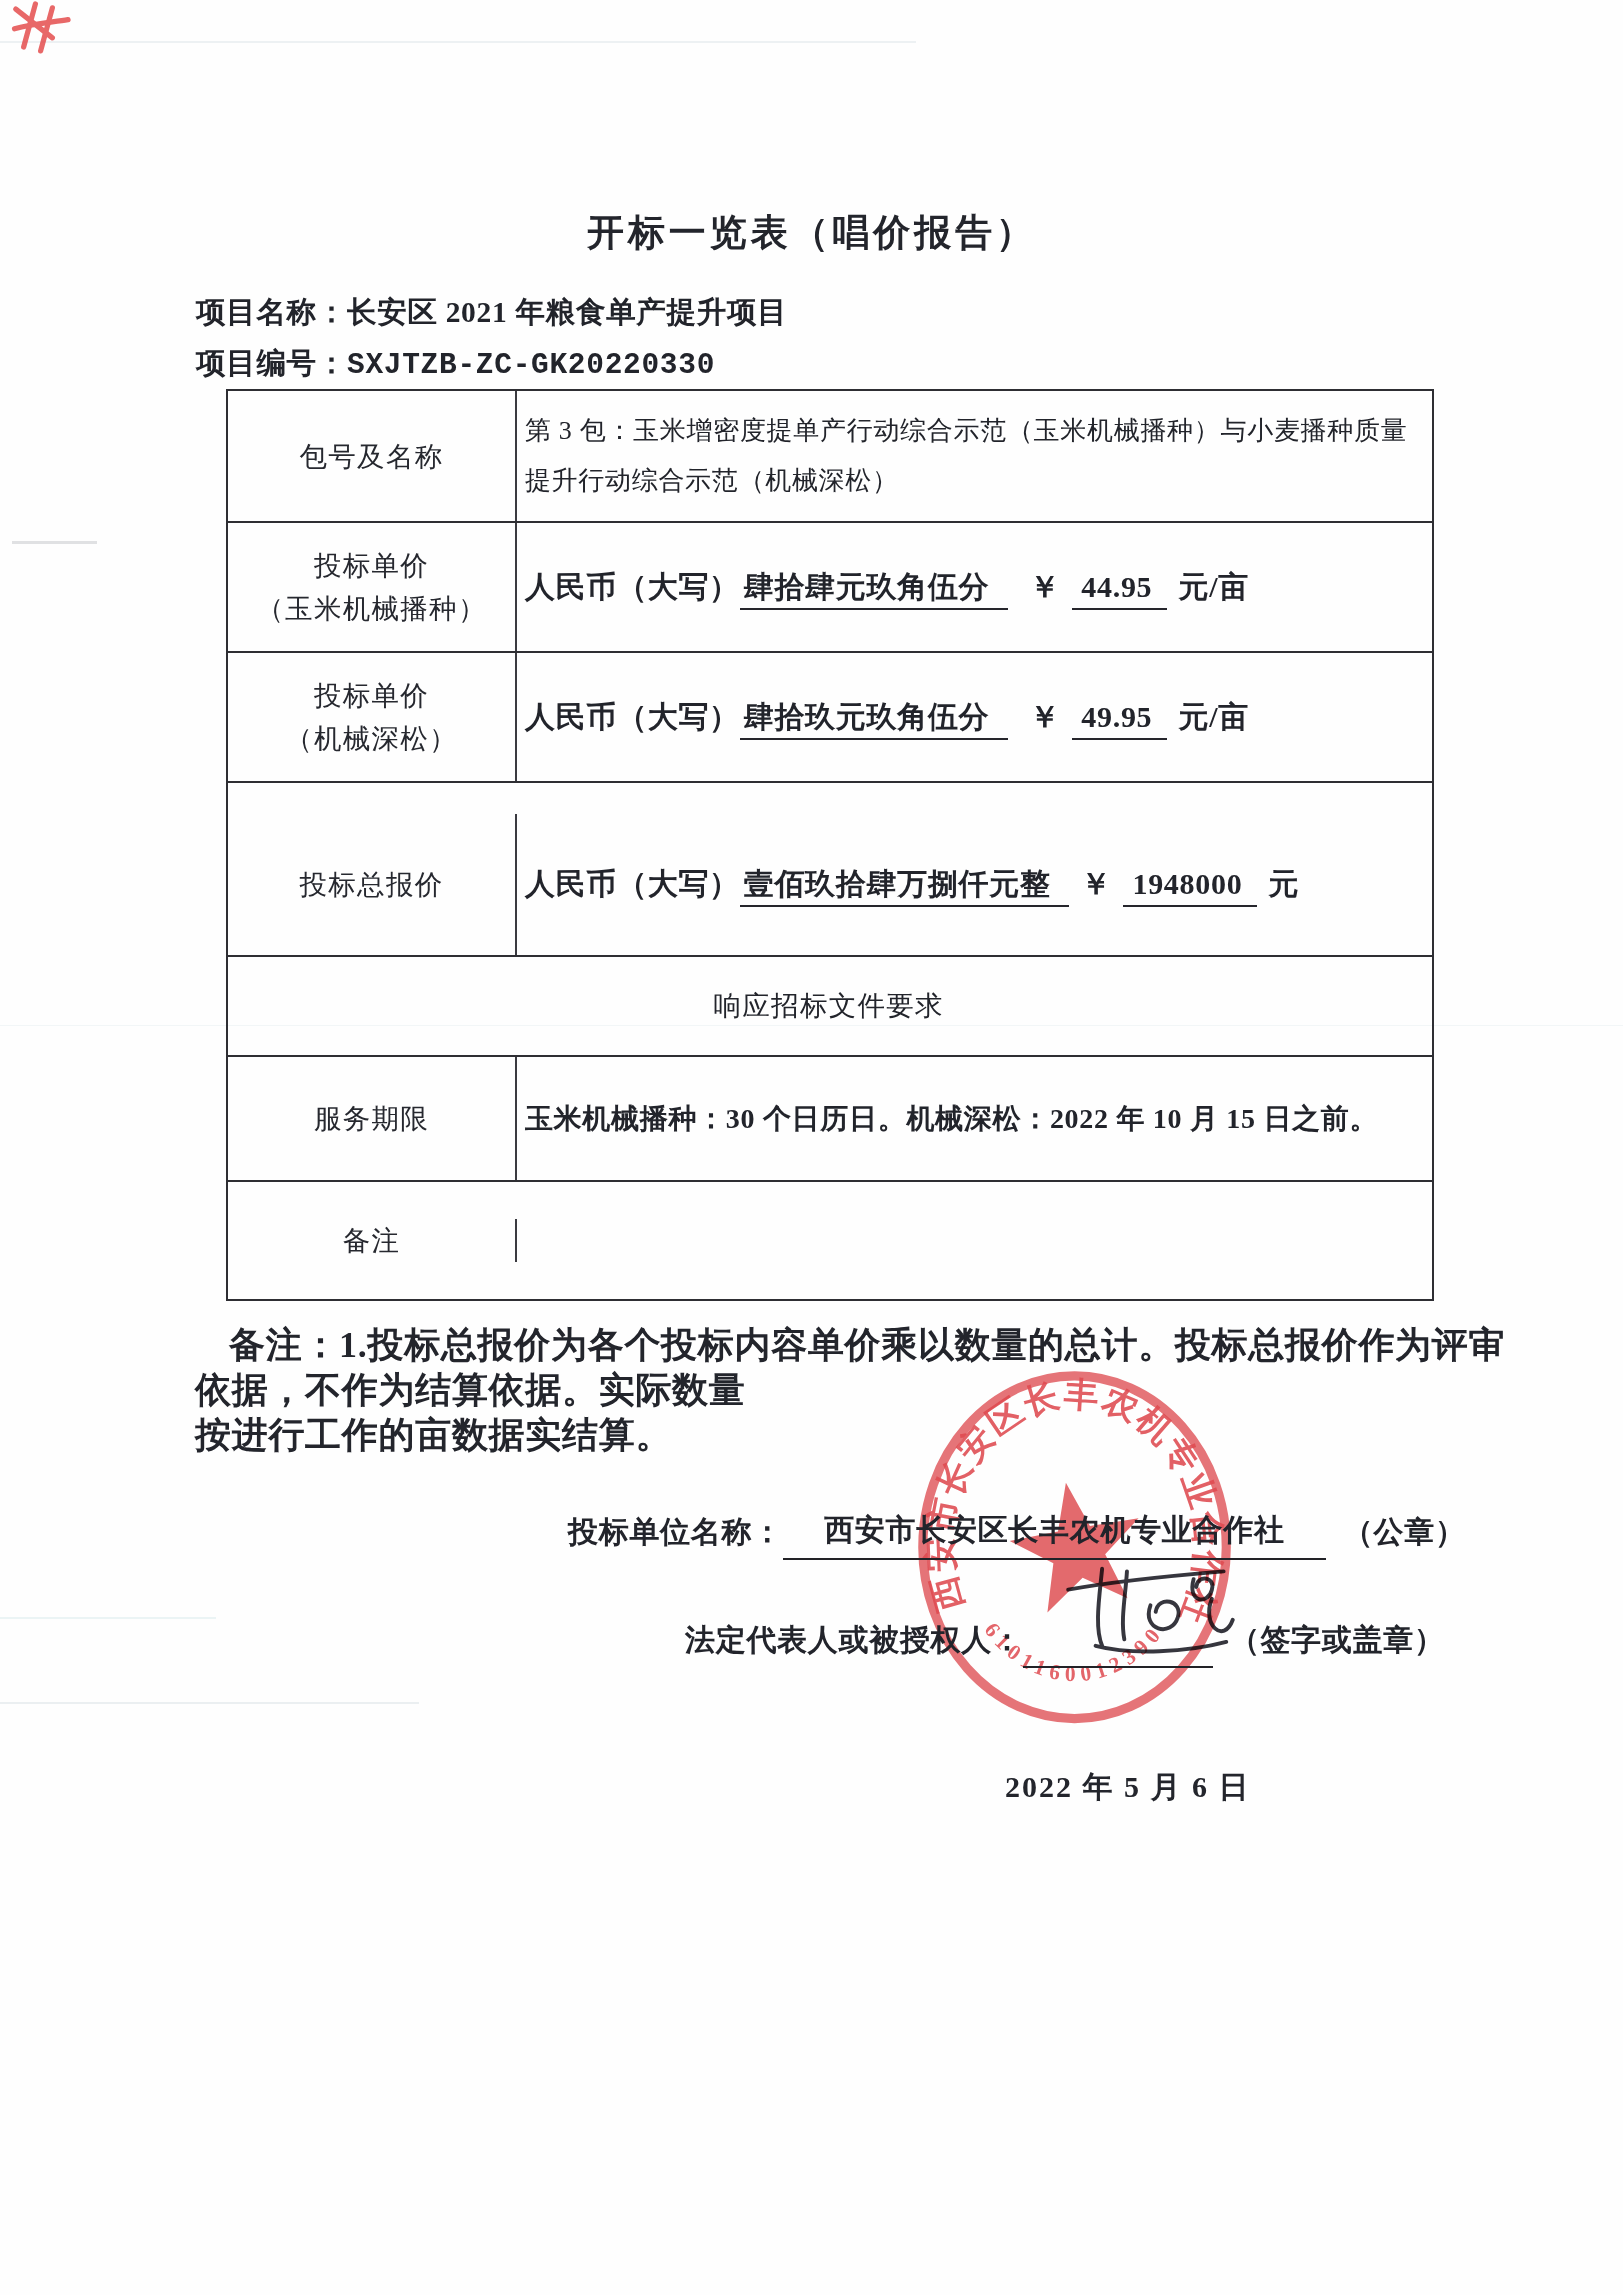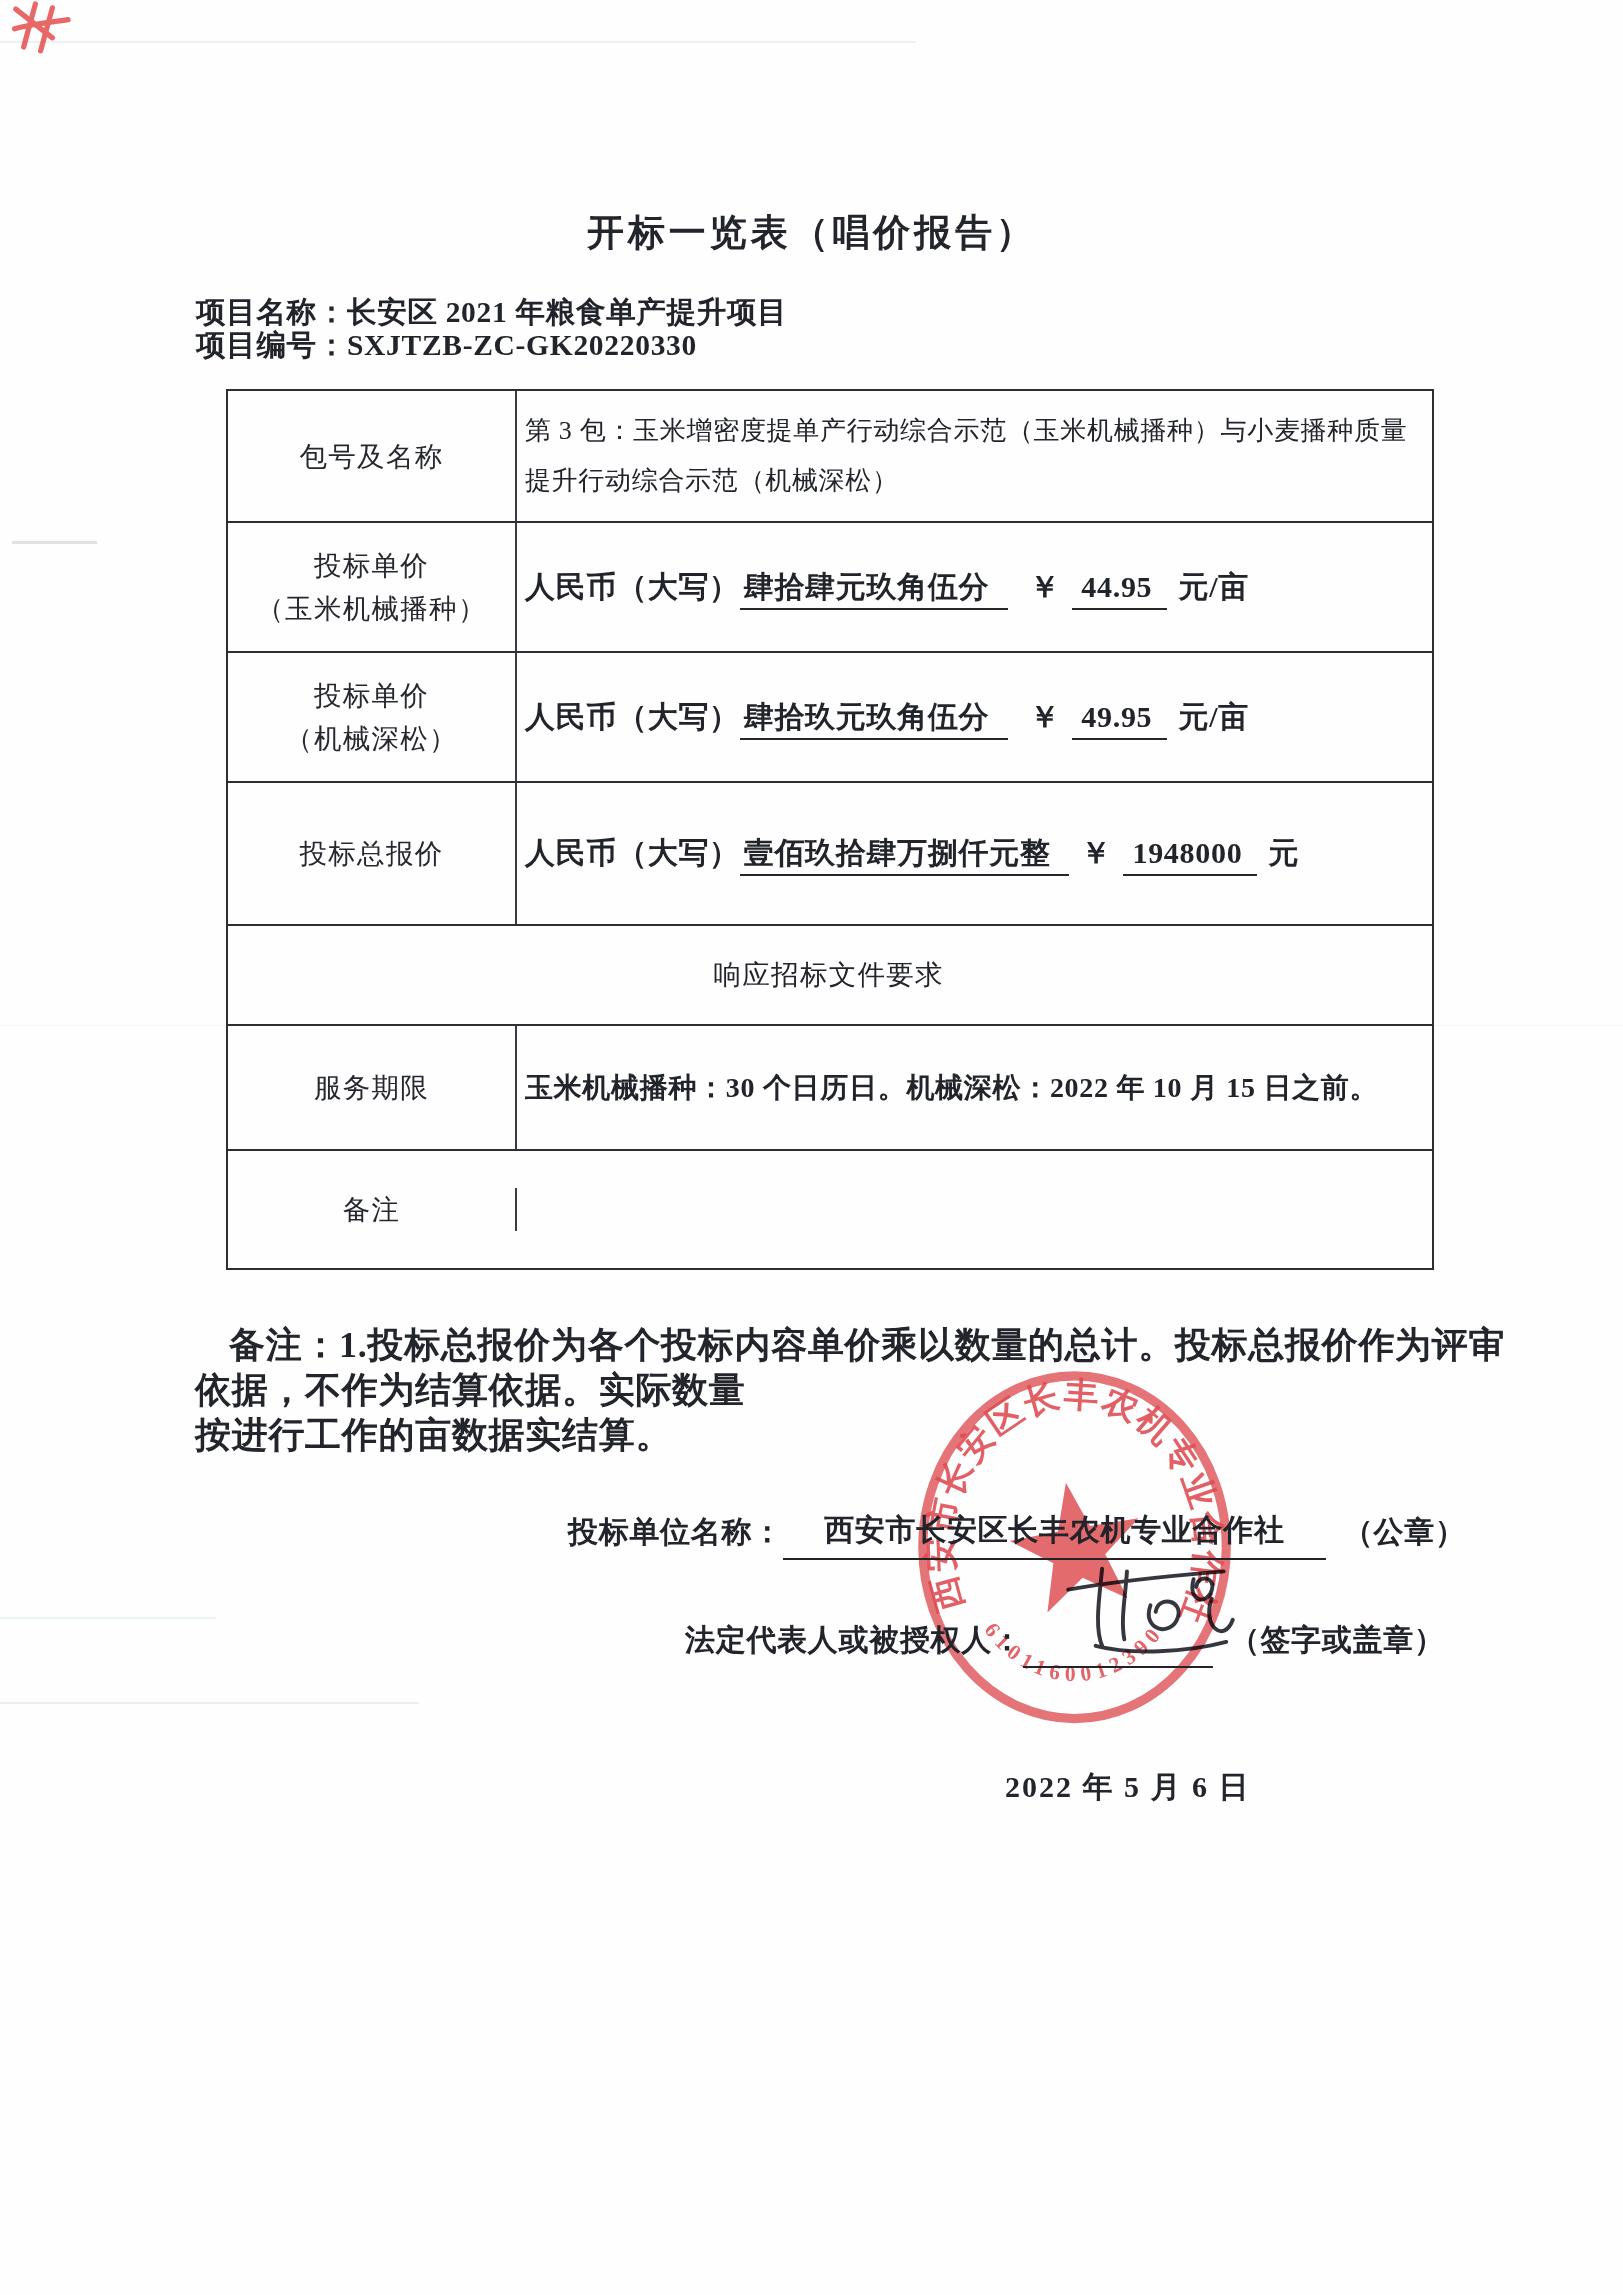--- a/index.html
+++ b/index.html
@@ -9,21 +9,21 @@
     font-family:"Liberation Serif","DejaVu Serif",serif;
     color:#1f2128;
   }
   .streak{position:absolute;pointer-events:none;}
   .doc-title{
     position:absolute;top:208px;left:0;width:1624px;text-align:center;
     font-size:37px;font-weight:bold;letter-spacing:3.9px;color:#23252c;
   }
   .proj-line{position:absolute;left:196px;font-size:29.5px;font-weight:bold;letter-spacing:0.7px;color:#22242b;}
   .proj-name{top:293px;}
-  .proj-code{top:326px;}
+  .proj-code{top:344px;font-family:Liberation Mono, monospace;}
 
   .bid-table{
     position:absolute;left:226px;top:389px;width:1208px;
     border:2.6px solid #2e2e33;box-sizing:border-box;background:transparent;
   }
   .trow{display:flex;box-sizing:border-box;border-bottom:2.6px solid #2e2e33;}
   .trow:last-child{border-bottom:none;}
   .tlabel{
     width:289px;flex:0 0 289px;box-sizing:border-box;border-right:2px solid #3a3a40;
     display:flex;flex-direction:column;justify-content:center;align-items:center;
@@ -118,21 +118,21 @@
         <span>投标单价</span>
         <span>（机械深松）</span>
       </div>
       <div class="tcell">
         <div class="money">
           <span>人民币（大写）</span><span class="u">肆拾玖元玖角伍分</span><span class="gap"></span><span>￥</span><span class="sgap"></span><span class="u num">49.95</span><span class="sgap"></span><span>元/亩</span>
         </div>
       </div>
     </div>
 
-    <div class="trow" style="height:143px;">
+    <div class="trow" style="height:143px;margin-top:31px;">
       <div class="tlabel">投标总报价</div>
       <div class="tcell">
         <div class="money">
           <span>人民币（大写）</span><span class="u">壹佰玖拾肆万捌仟元整</span><span class="sgap"></span><span>￥</span><span class="sgap"></span><span class="u num">1948000</span><span class="sgap"></span><span>元</span>
         </div>
       </div>
     </div>
 
     <div class="trow" style="height:100px;">
       <div class="tcell center">

